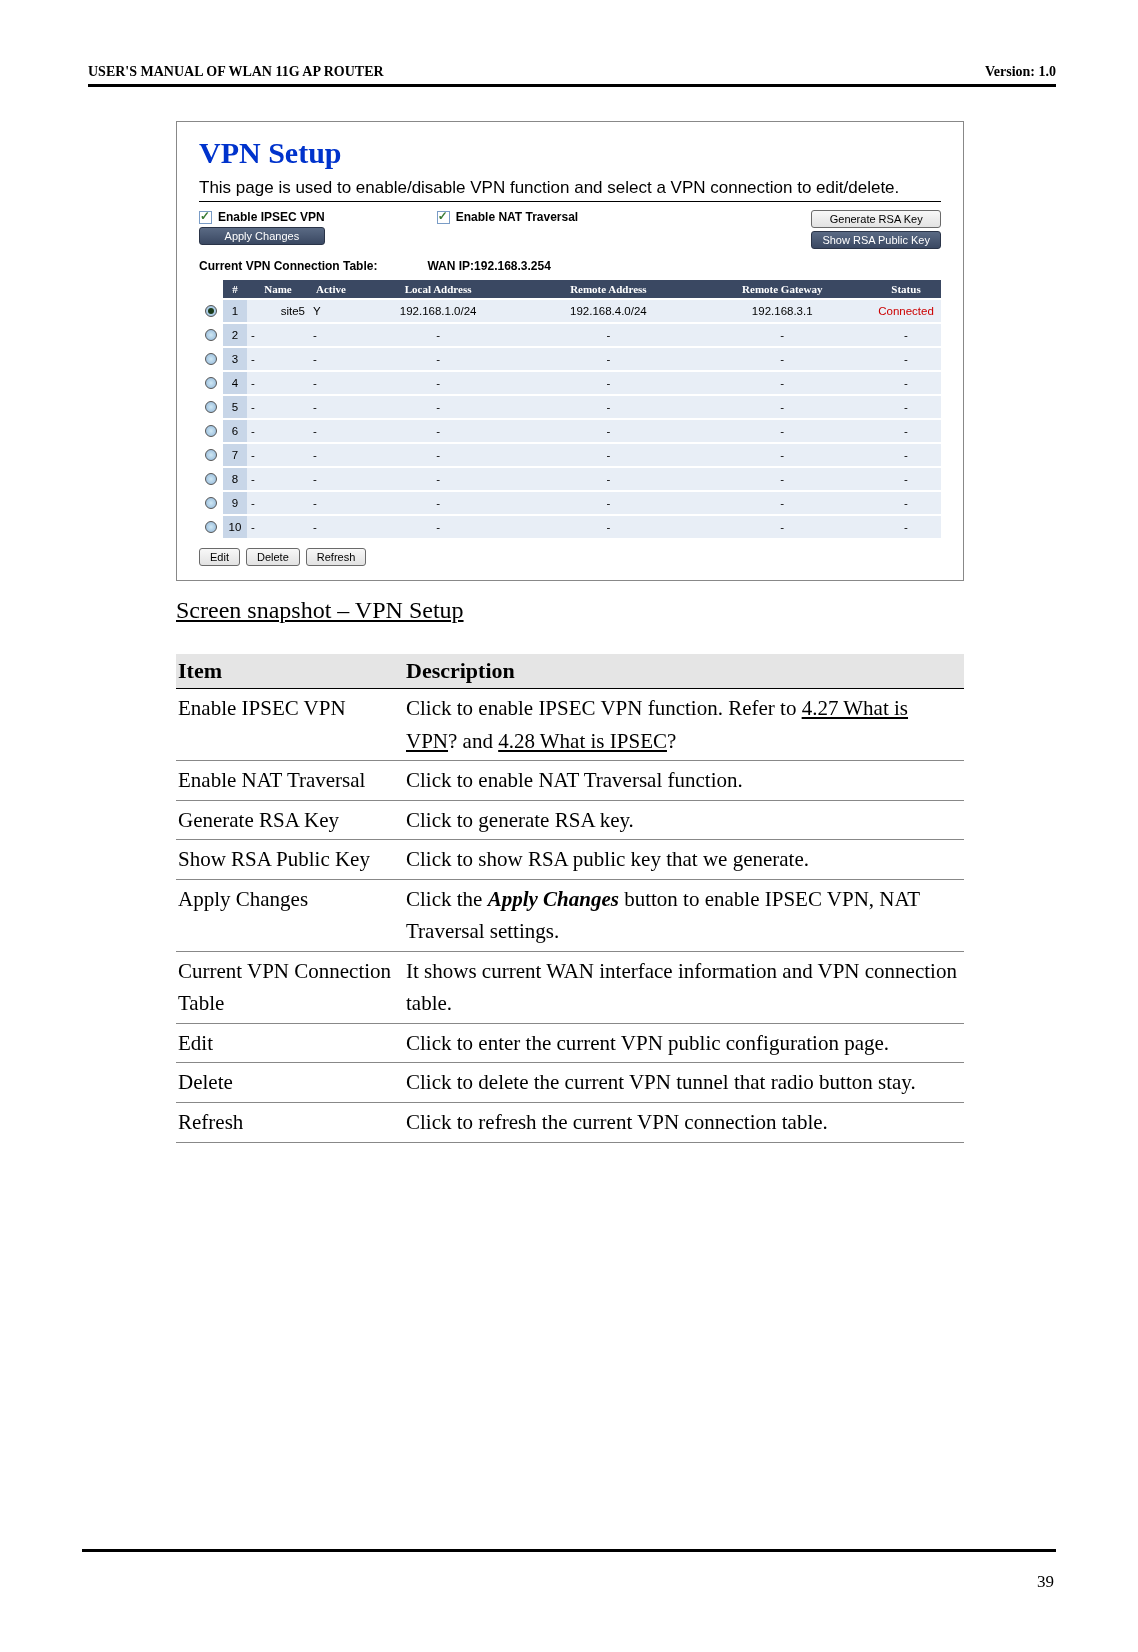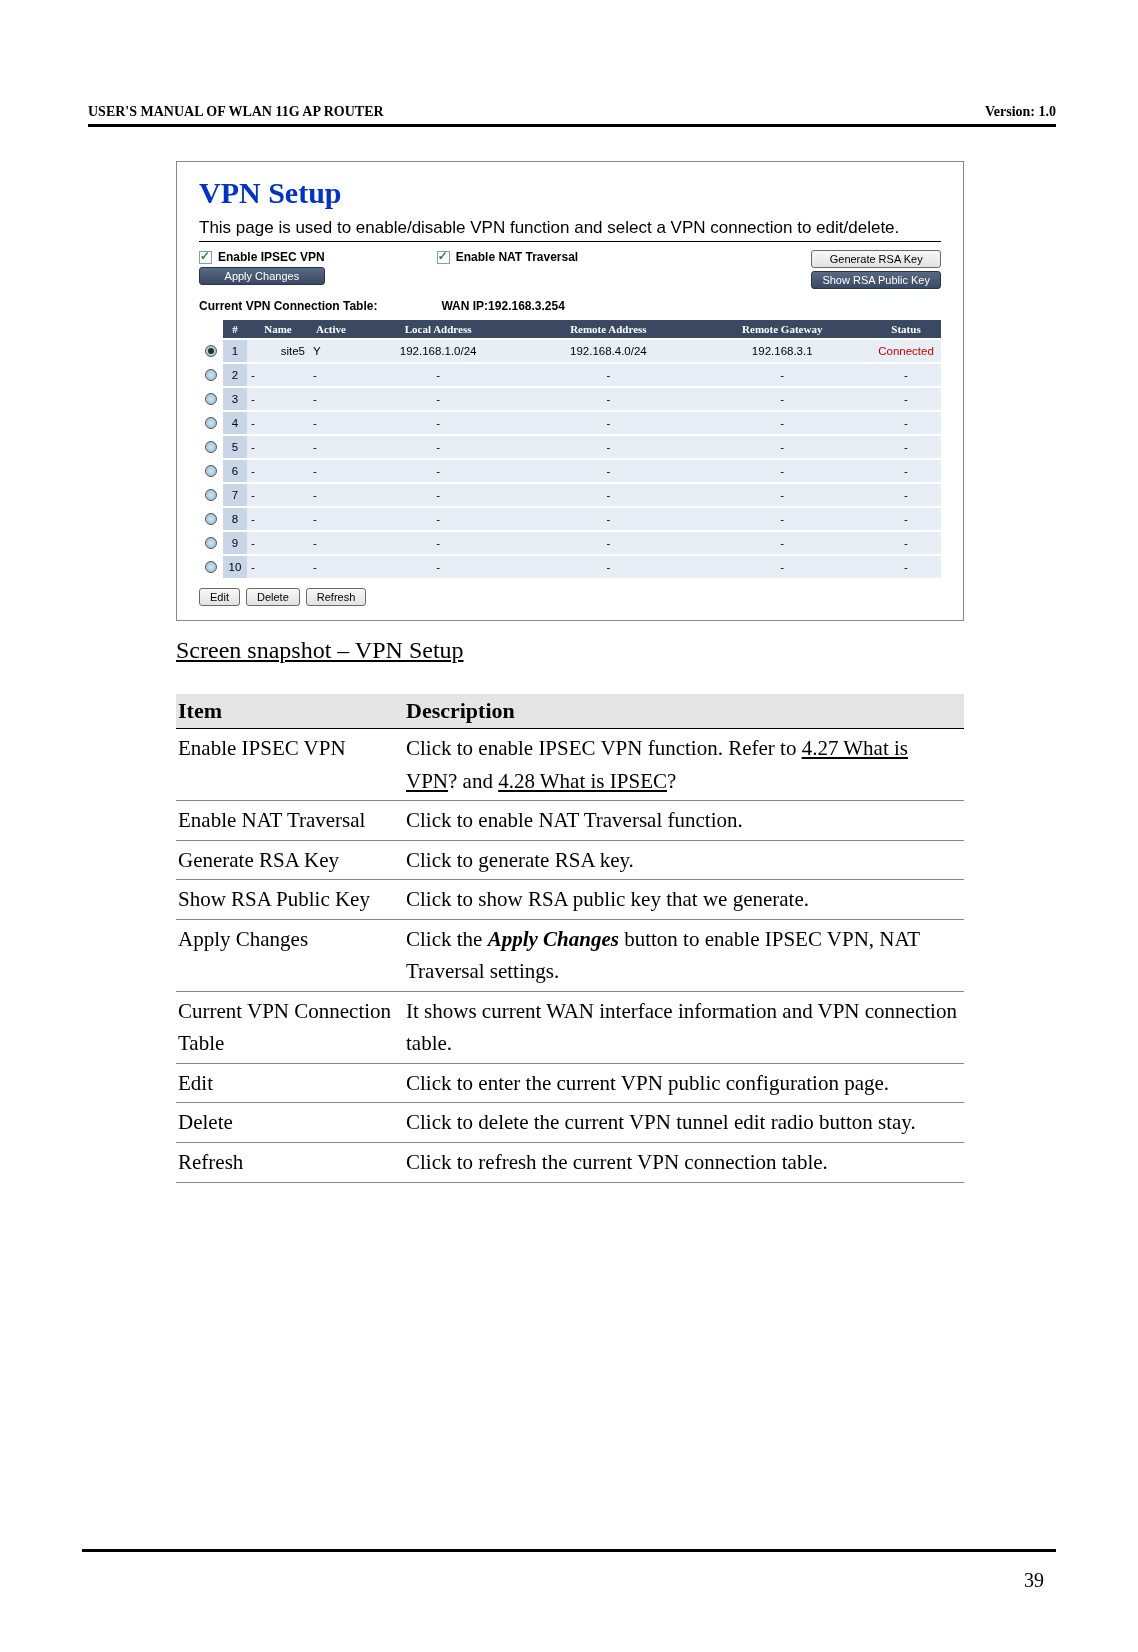--- a/index.html
+++ b/index.html
@@ -12,21 +12,21 @@
       padding: 0;
     }
     body {
       width: 1138px;
       height: 1652px;
       background: #fff;
       font-family: "Times New Roman", serif;
       position: relative;
     }
     .page {
-      padding: 104px 82px 0 88px;
+      padding: 64px 82px 0 88px;
     }
     .header-row {
       display: flex;
       justify-content: space-between;
       font-size: 14px;
       font-weight: bold;
       padding-bottom: 4px;
     }
     .header-divider {
       border: 0;
@@ -112,21 +112,21 @@
       cursor: pointer;
       white-space: nowrap;
     }
     .btn-dark {
       background: linear-gradient(#5a6a84,#3a4862);
       color: #fff;
       border: 1px solid #2a3448;
     }
     .table-caption-row {
       display: flex;
-      gap: 64px;
+      gap: 50px;
       font-size: 12px;
       font-weight: bold;
       margin-bottom: 5px;
     }
     .vpn-table {
       width: 100%;
       border-collapse: separate;
       border-spacing: 0 2px;
       font-size: 11.5px;
     }
@@ -214,22 +214,22 @@
     .underline {
       text-decoration: underline;
     }
     .italic-bold {
       font-style: italic;
       font-weight: bold;
     }
     .page-number {
       position: absolute;
       bottom: 60px;
-      right: 94px;
-      font-size: 20px;
+      right: 84px;
+      font-size: 17px;
       font-family: "Times New Roman", serif;
     }
     .footer-bar {
       position: absolute;
       bottom: 100px;
       left: 82px;
       right: 82px;
       height: 3px;
       background: #000;
     }
@@ -432,21 +432,21 @@
           <tr>
             <td>Current VPN Connection Table</td>
             <td>It shows current WAN interface information and VPN connection table.</td>
           </tr>
           <tr>
             <td>Edit</td>
             <td>Click to enter the current VPN public configuration page.</td>
           </tr>
           <tr>
             <td>Delete</td>
-            <td>Click to delete the current VPN tunnel edit radio button stay.</td>
+            <td>Click to delete the current VPN tunnel that radio button stay.</td>
           </tr>
           <tr>
             <td>Refresh</td>
             <td>Click to refresh the current VPN connection table.</td>
           </tr>
         </tbody>
     </table>
   </div>
 </div>
 

